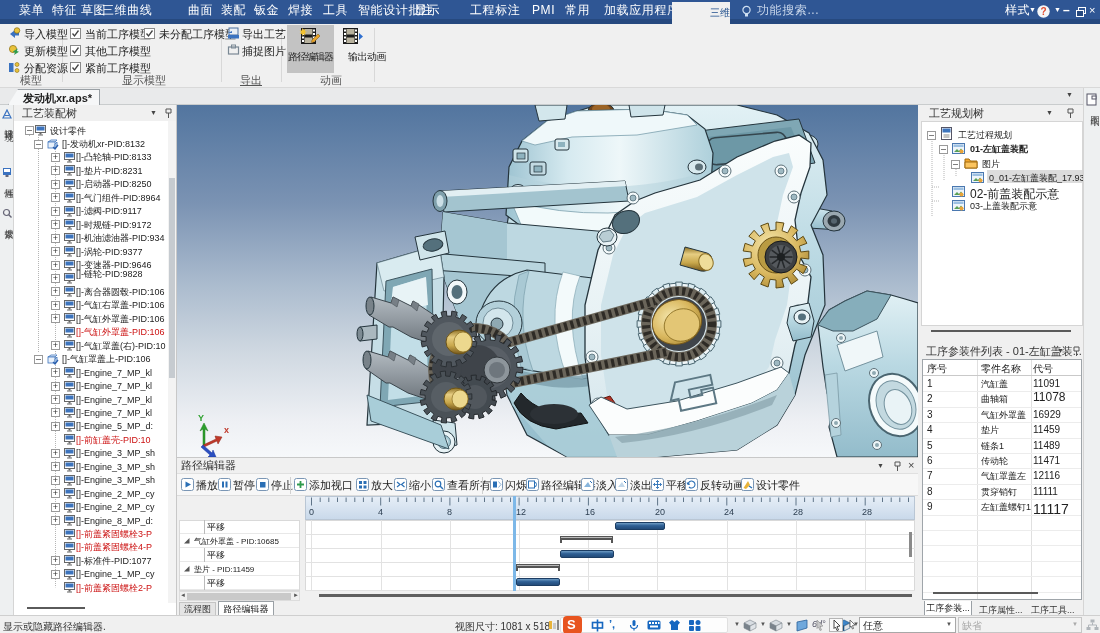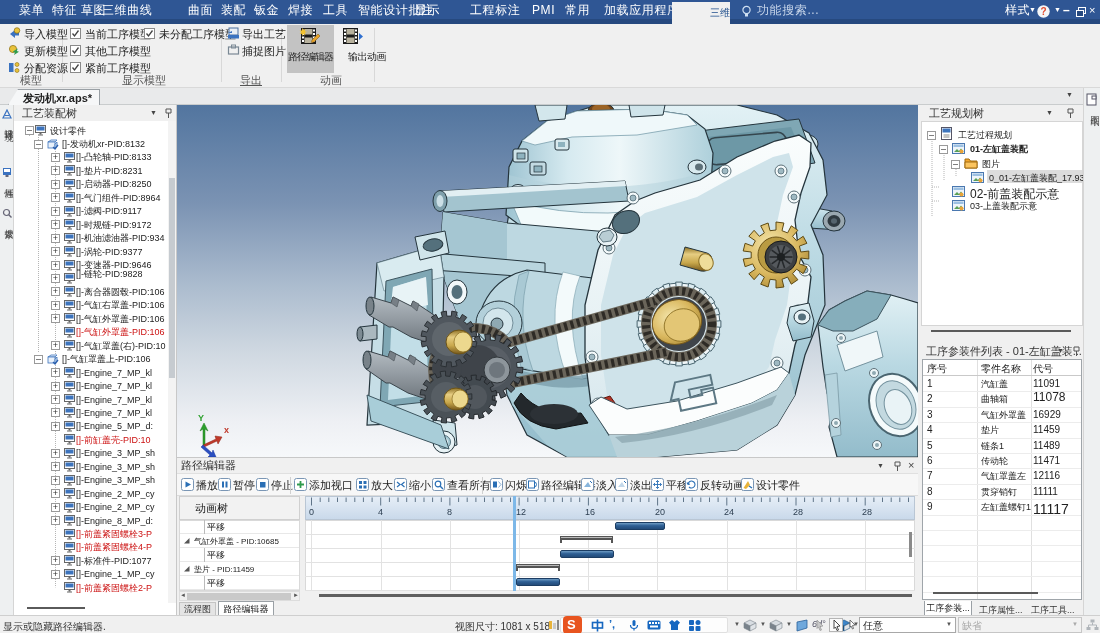--- a/index.html
+++ b/index.html
@@ -786,21 +786,20 @@
 <span class="ti" style="left:523px">反转动画</span>
 <svg class="abs" style="left:564px;top:4px" width="13" height="13">
         <rect x="0.5" y="0.5" width="12" height="12" rx="2" fill="#fff" stroke="#7a96b5"></rect>
         <path d="M2.5 10 L7 3 l2 4 -4 4 z" fill="#e8b33a"></path>
         <path d="M8 8 l3 2" stroke="#2a6fb5" stroke-width="1.3"></path>
       </svg>
 <span class="ti" style="left:579px">设计零件</span>
 <div class="abs" style="left:113px;top:3px;width:1px;height:17px;background:#d0d0d0"></div>
 <div class="abs" style="left:305px;top:3px;width:1px;height:17px;background:#d0d0d0"></div>
 </div>
-<div class="abs" style="left:2px;top:38px;width:121px;height:24px;background:#f2f2f2;border:1px solid #d0d0d0;font-size:11px;color:#222;line-height:22px;padding-left:15px;">动画树</div>
 <div class="abs" style="left:2px;top:62px;width:121px;height:71px;background:#fff;border:1px solid #d9d9d9;"></div>
 <div class="abs" style="left:3px;top:62px;width:119px;height:14px;border-bottom:1px solid #e8e8e8;"></div>
 <div class="abs" style="left:27px;top:62px;width:1px;height:14px;background:#bbb"></div>
 <span class="abs" style="left:30px;top:63px;font-size:9px;color:#222">平移</span>
 <div class="abs" style="left:3px;top:76px;width:119px;height:14px;border-bottom:1px solid #e8e8e8;"></div>
 <svg class="abs" style="left:6px;top:79px" width="8" height="8">
       <path d="M1 6.5 L6.5 6.5 L6.5 1 z" fill="#555"></path>
     </svg>
 <span class="abs" style="left:17px;top:78px;font-size:8px;color:#222;white-space:nowrap">气缸外罩盖 - PID:10685</span>
 <div class="abs" style="left:3px;top:90px;width:119px;height:14px;border-bottom:1px solid #e8e8e8;"></div>

